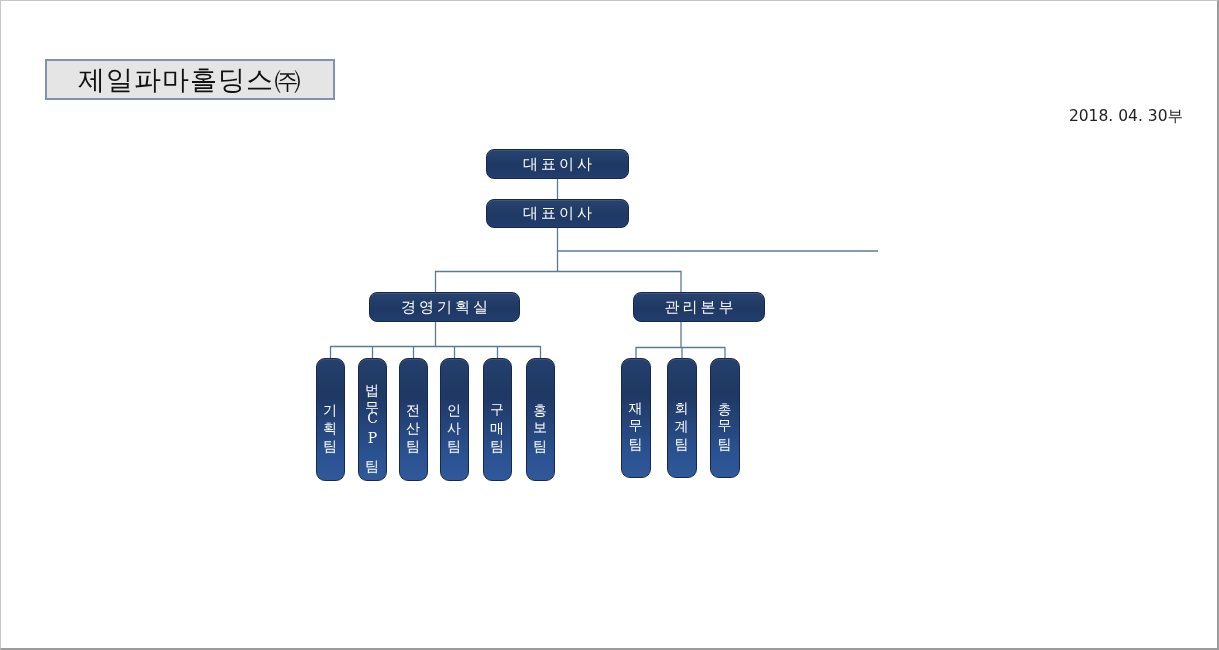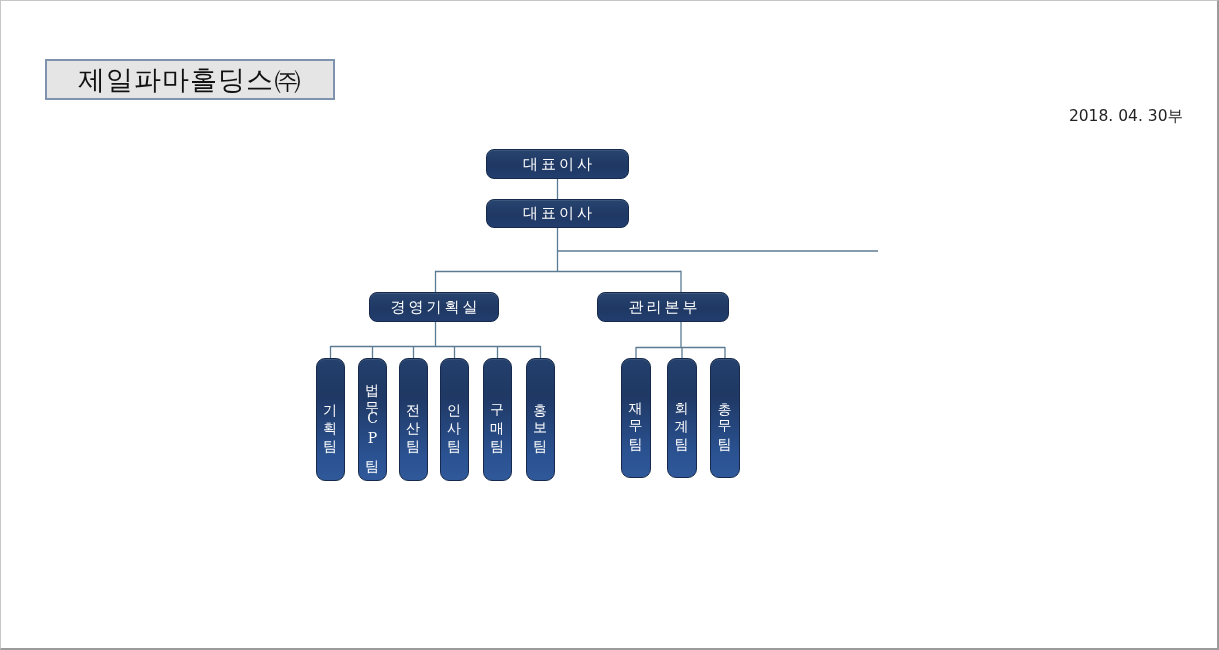--- a/index.html
+++ b/index.html
@@ -113,25 +113,25 @@
 
   <div class="node hbox" style="left:485px; top:148px; width:143px; height:30px;">
     <span>대표이사</span>
   </div>
 
   <div class="node hbox" style="left:485px; top:198px; width:143px; height:29px;">
     <span>대표이사</span>
   </div>
 
 
-  <div class="node hbox" style="left:368px; top:291px; width:130px; height:30px;text-align:center;">
+  <div class="node hbox" style="left:368px; top:291px; width:151px; height:30px;text-align:center;">
     <span>경영기획실</span>
   </div>
 
-  <div class="node hbox" style="left:596px; top:291px; width:132px; height:30px;">
+  <div class="node hbox" style="left:632px; top:291px; width:132px; height:30px;">
     <span>관리본부</span>
   </div>
 
   <div class="node vbox" style="left:315px; top:357px; width:29px; height:123px;">
     <span class="vtext">기획팀</span>
   </div>
   <div class="node vbox" style="left:357px; top:357px; width:29px; height:123px;">
     <span class="vtext">법무CP팀</span>
   </div>
   <div class="node vbox" style="left:398px; top:357px; width:29px; height:123px;">

